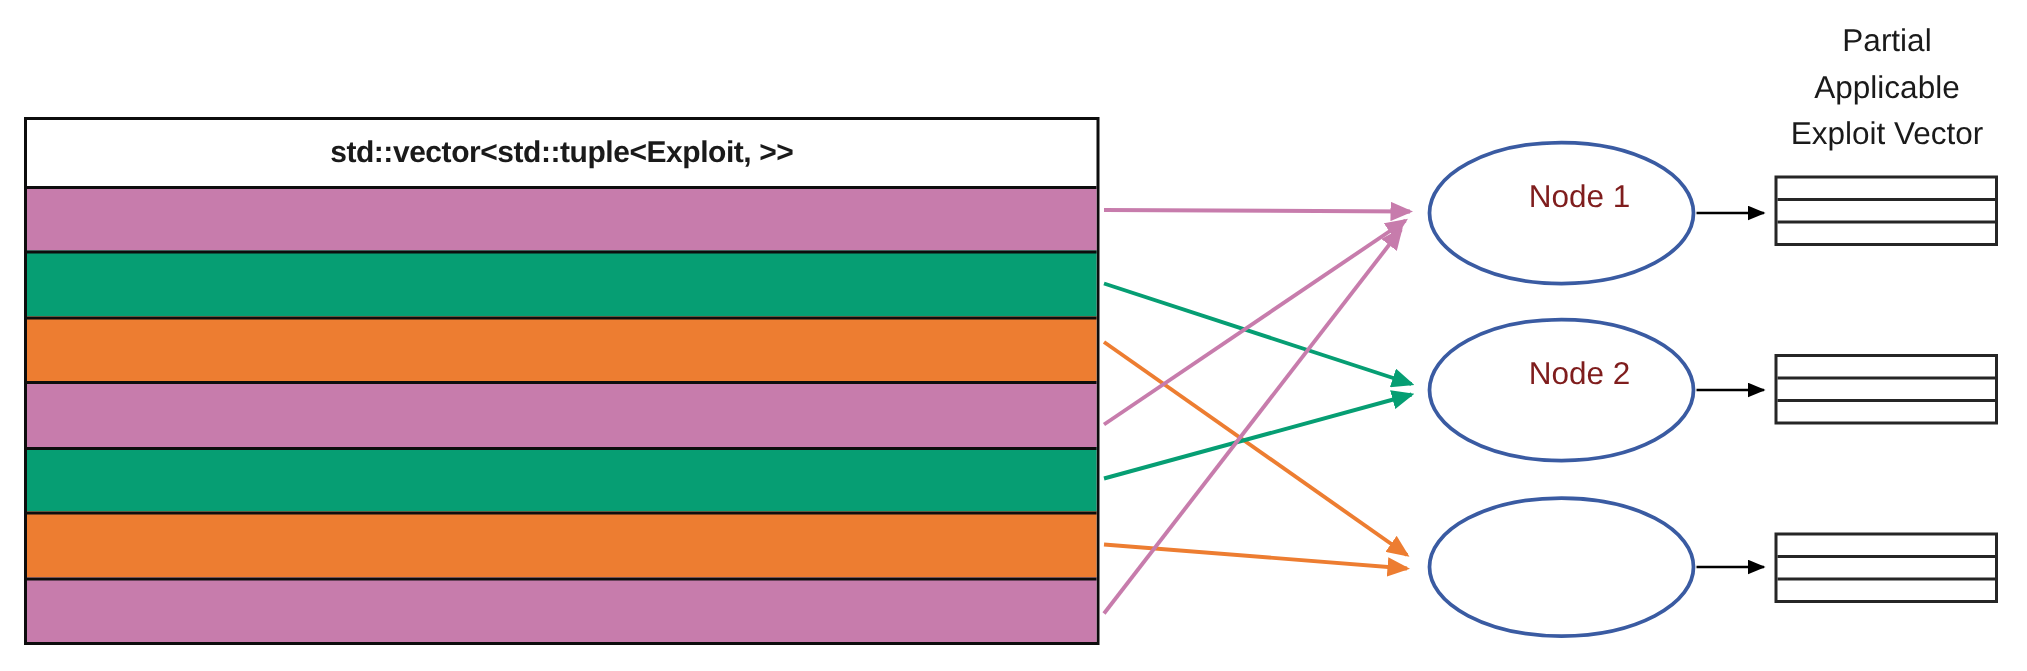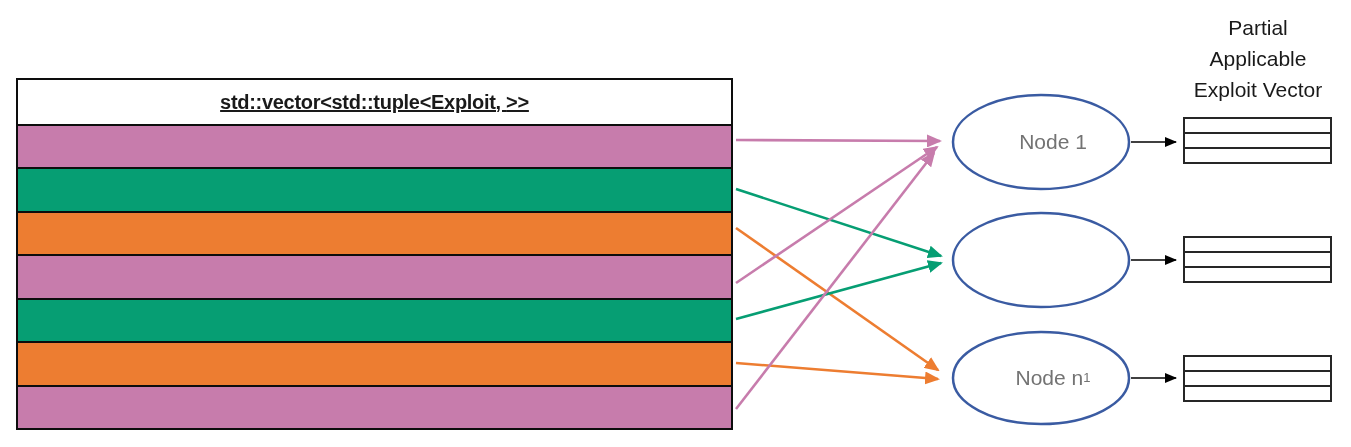--- a/index.html
+++ b/index.html
@@ -8,35 +8,35 @@
     font-family:"Liberation Sans", sans-serif;color:#1a1a1a;
   }
   
   #vector-table{
     position:absolute;left:16px;top:78px;width:717px;height:352px;
     border:2px solid #0d0d0d;box-sizing:border-box;background:#fff;
     display:flex;flex-direction:column;
   }
   #vt-header{
     height:44px;display:flex;align-items:center;justify-content:center;
-    font-weight:bold;font-size:20px;letter-spacing:-0.3px;white-space:pre;text-decoration:underline;
+    font-weight:bold;font-size:20px;letter-spacing:-0.3px;white-space:pre;
   }
   .u-plain{text-decoration:underline;text-decoration-thickness:2px;text-underline-offset:3px;}
   .u-squiggle{
     text-decoration:underline wavy #E03C31;text-decoration-thickness:1px;
     text-underline-offset:6px;
   }
   .vt-row{flex:1;border-top:2px solid #0d0d0d;}
   
   #overlay{position:absolute;left:0;top:0;width:1351px;height:447px;}
   
   .node-label{
     position:absolute;left:953px;width:200px;height:44px;
-    display:flex;align-items:center;justify-content:center;
-    font-size:21px;color:#737373;
+    display:flex;align-items:flex-start;justify-content:center;
+    font-size:21px;color:#7f1d1d;
   }
   .node-label sub{font-size:13px;line-height:0;}
   
   .mini-table{
     position:absolute;left:1183px;width:149px;height:47px;
     border:2px solid #262626;box-sizing:border-box;background:#fff;
     display:flex;flex-direction:column;
   }
   .mini-row{flex:1;border-top:2px solid #262626;}
   .mini-row:first-child{border-top:none;}
@@ -92,23 +92,23 @@
 
     <line x1="1131" y1="142" x2="1176" y2="142" stroke-width="1.6" marker-end="url(#ah-black)" stroke="#000000"></line>
     <line x1="1131" y1="260" x2="1176" y2="260" stroke-width="1.6" marker-end="url(#ah-black)" stroke="#000000"></line>
     <line x1="1131" y1="378" x2="1176" y2="378" stroke-width="1.6" marker-end="url(#ah-black)" stroke="#000000"></line>
   </svg>
 
   <div class="node-label" style="top:120px;">
       <span>Node 1</span>
       <sub></sub>
     </div>
-  <div class="node-label" style="top:356px;">
-      <span>Node n</span>
-      <sub>1</sub>
+  <div class="node-label" style="top:238px;">
+      <span>Node 2</span>
+      <sub></sub>
     </div>
 
   <div id="output-caption">
     <div>Partial</div>
     <div>Applicable</div>
     <div>Exploit Vector</div>
   </div>
 
   <div class="mini-table" style="top:117px;">
     <div class="mini-row"></div>

